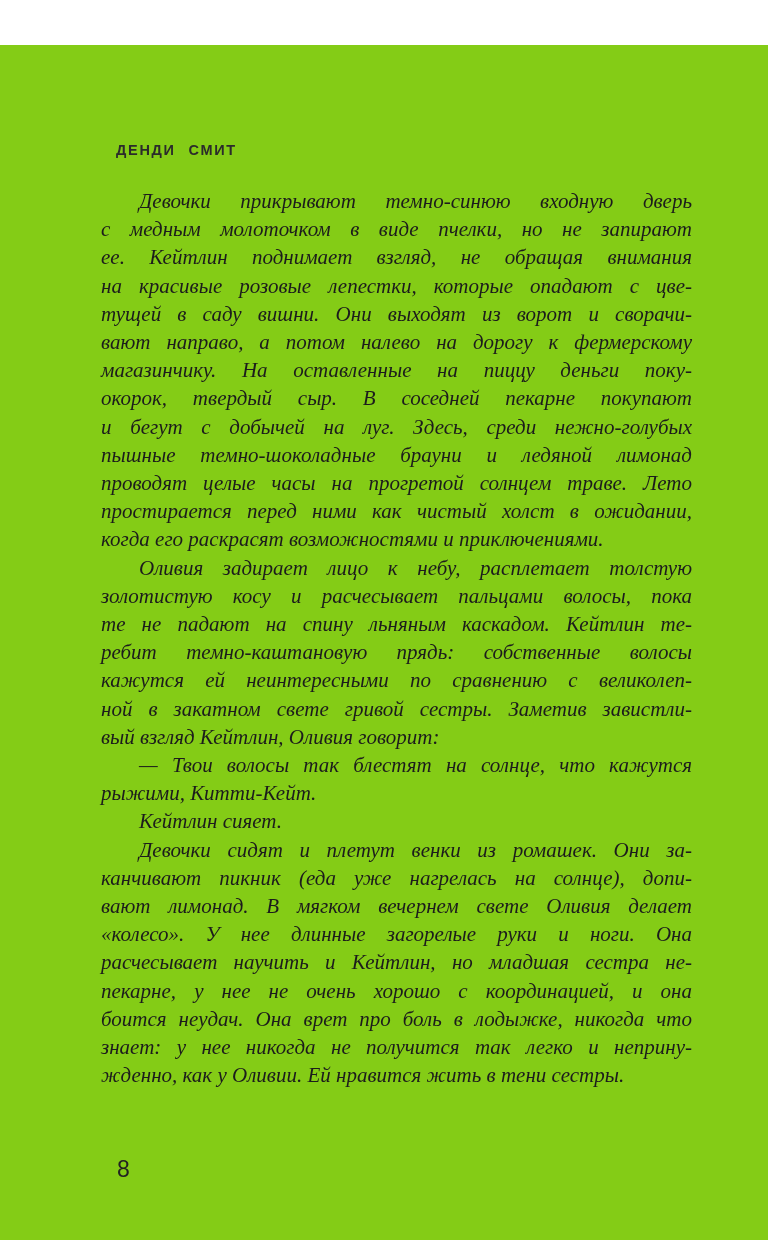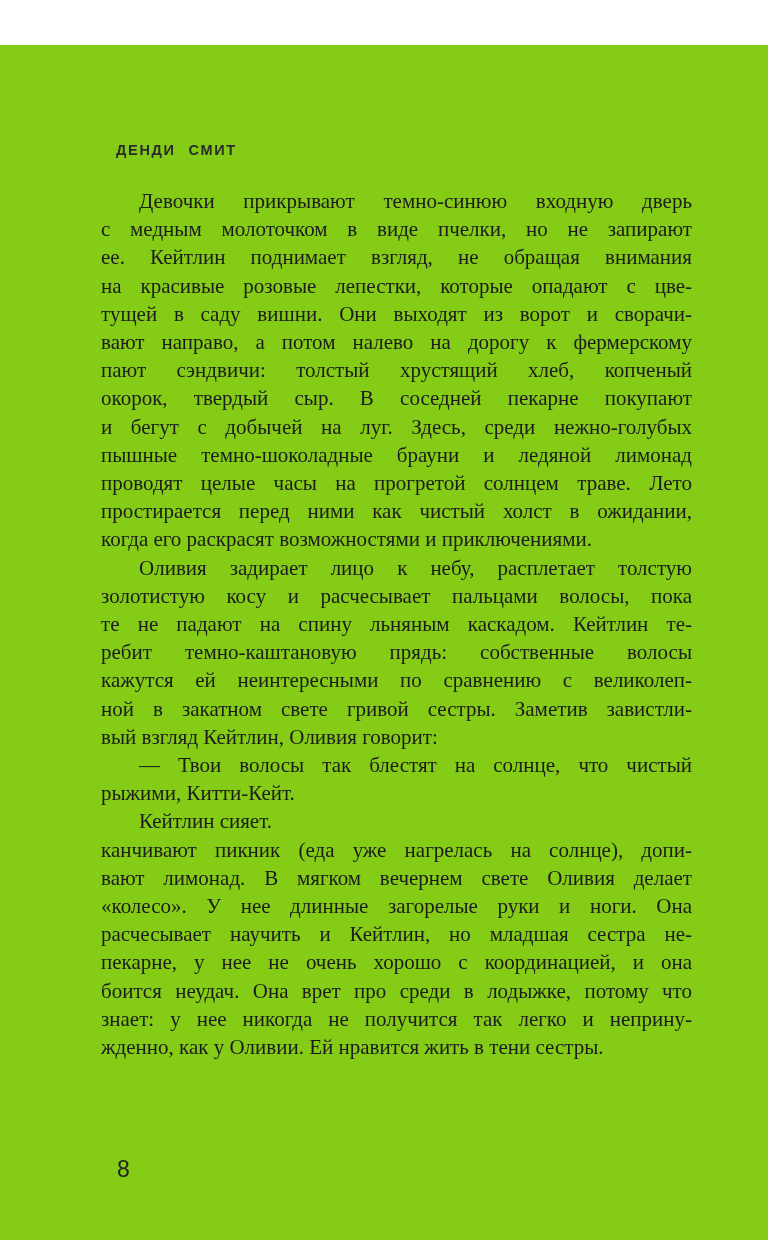--- a/index.html
+++ b/index.html
@@ -28,20 +28,21 @@
     color: #2b2b2b;
   }
   .body-text {
     position: absolute;
     left: 101px;
     top: 142px;
     width: 591px;
     font-size: 21px;
     line-height: 28.2px;
     color: #1c1c1c;
+    font-style: italic;
   }
   .line {
     text-align: justify;
     text-align-last: justify;
   }
   .line.first {
     padding-left: 38px;
   }
   .line.last {
     text-align-last: left;
@@ -62,41 +63,42 @@
 <div class="page">
   <div class="running-header">ДЕНДИ СМИТ</div>
 
   <div class="body-text">
       <div class="line first">Девочки прикрывают темно-синюю входную дверь</div>
       <div class="line">с медным молоточком в виде пчелки, но не запирают</div>
       <div class="line">ее. Кейтлин поднимает взгляд, не обращая внимания</div>
       <div class="line">на красивые розовые лепестки, которые опадают с цве-</div>
       <div class="line">тущей в саду вишни. Они выходят из ворот и сворачи-</div>
       <div class="line">вают направо, а потом налево на дорогу к фермерскому</div>
-      <div class="line">пают сэндвичи: толстый хрустящий хлеб, копченый</div>
+      <div class="line">магазинчику. На оставленные на пиццу деньги поку-</div>
       <div class="line">окорок, твердый сыр. В соседней пекарне покупают</div>
       <div class="line">и бегут с добычей на луг. Здесь, среди нежно-голубых</div>
       <div class="line">пышные темно-шоколадные брауни и ледяной лимонад</div>
       <div class="line">проводят целые часы на прогретой солнцем траве. Лето</div>
       <div class="line">простирается перед ними как чистый холст в ожидании,</div>
       <div class="line last">когда его раскрасят возможностями и приключениями.</div>
       <div class="line first">Оливия задирает лицо к небу, расплетает толстую</div>
       <div class="line">золотистую косу и расчесывает пальцами волосы, пока</div>
       <div class="line">те не падают на спину льняным каскадом. Кейтлин те-</div>
       <div class="line">ребит темно-каштановую прядь: собственные волосы</div>
       <div class="line">кажутся ей неинтересными по сравнению с великолеп-</div>
       <div class="line">ной в закатном свете гривой сестры. Заметив завистли-</div>
       <div class="line last">вый взгляд Кейтлин, Оливия говорит:</div>
-      <div class="line first">— Твои волосы так блестят на солнце, что чистый</div>
+      <div class="line first">— Твои волосы так блестят на солнце, что кажутся</div>
       <div class="line last">рыжими, Китти-Кейт.</div>
       <div class="line first last">Кейтлин сияет.</div>
+      <div class="line first">Девочки сидят и плетут венки из ромашек. Они за-</div>
       <div class="line">канчивают пикник (еда уже нагрелась на солнце), допи-</div>
       <div class="line">вают лимонад. В мягком вечернем свете Оливия делает</div>
       <div class="line">«колесо». У нее длинные загорелые руки и ноги. Она</div>
       <div class="line">расчесывает научить и Кейтлин, но младшая сестра не-</div>
       <div class="line">пекарне, у нее не очень хорошо с координацией, и она</div>
-      <div class="line">боится неудач. Она врет про среди в лодыжке, потому что</div>
+      <div class="line">боится неудач. Она врет про боль в лодыжке, никогда что</div>
       <div class="line">знает: у нее никогда не получится так легко и неприну-</div>
       <div class="line last">жденно, как у Оливии. Ей нравится жить в тени сестры.</div>
     </div>
 
   <div class="page-number">8</div>
 </div>
 
 </body></html>

